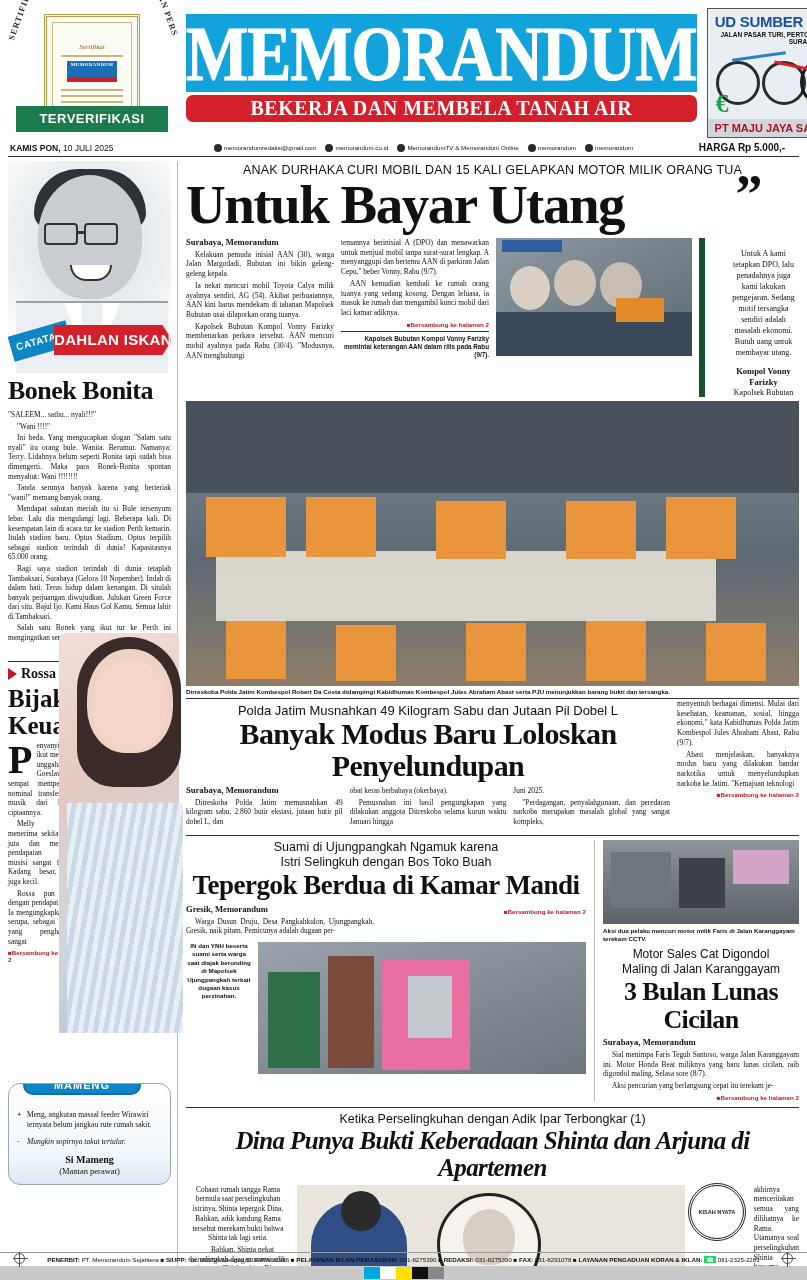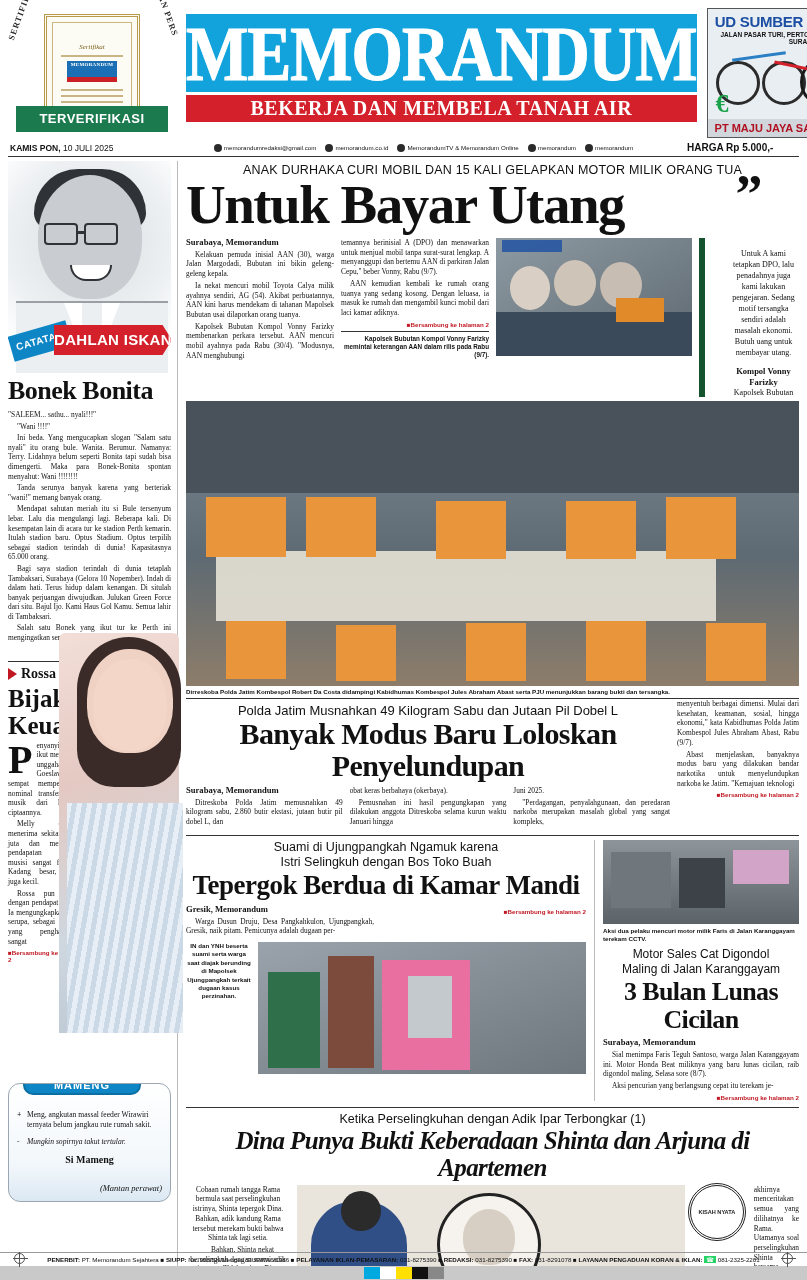--- a/index.html
+++ b/index.html
@@ -51,20 +51,21 @@
   .logo-main .word {
     font-family:"Liberation Serif", serif; font-weight:bold; color:#ffffff;
     font-size:66px; line-height:66px; letter-spacing:-1px;
     -webkit-text-stroke: 1px #ffffff;
     transform: scaleY(1.18);
   }
   .logo-sub {
     background:#d4202a; margin-top:3px; height:27px; color:#fff; text-align:center;
     font-family:"Liberation Serif",serif; font-weight:bold; font-size:20px; line-height:27px;
     letter-spacing:.5px;
+    border-radius:7px;
   }
   .ad-box { flex:0 0 200px; height:130px; border:1px solid #555; background:#e9eef3;
     position:relative; overflow:hidden; }
   .ad-title { text-align:center; color:#1c4fa3; font-family:"Liberation Sans",sans-serif;
     font-weight:bold; font-size:15px; margin-top:4px; letter-spacing:-.3px;}
   .ad-sub { text-align:center; color:#111; font-family:"Liberation Sans",sans-serif;
     font-weight:bold; font-size:6.5px; margin-top:1px;}
   .ad-bikes { position:absolute; left:0; right:0; top:30px; height:72px; }
   .wheel { position:absolute; border-radius:50%; border:3px solid #2b2b2b; }
   .ad-foot { position:absolute; bottom:0; left:0; right:0; height:18px; background:#d0d6dc;
@@ -73,21 +74,21 @@
   .euro { position:absolute; left:8px; bottom:18px; color:#1aa34a; font-size:26px; font-weight:bold;
      font-family:"Liberation Serif",serif; }
 
   
   .infobar { display:flex; align-items:center; padding:2px 10px 3px 10px; font-family:"Liberation Sans",sans-serif; }
   .date-txt { font-size:8.5px; font-weight:bold; flex:0 0 150px;}
   .date-txt em{ font-style:normal; font-weight:normal;}
   .socials { flex:1 1 auto; display:flex; justify-content:center; gap:9px; font-size:6.2px; align-items:center;}
   .socials span.s { display:flex; align-items:center; gap:2px; }
   .sico { width:8px;height:8px;border-radius:50%;background:#2b2b2b;display:inline-block; }
-  .price { flex:0 0 110px; text-align:left; font-size:10px; font-weight:bold;}
+  .price { flex:0 0 110px; text-align:center; font-size:10px; font-weight:bold;}
   .rule-top { border-top:1.5px solid #333; margin:0 8px; }
 
   
   .body-grid { display:flex; padding:4px 8px 0 8px; }
   .col-left { flex:0 0 170px; padding-right:6px; border-right:1px solid #bbb; }
   .col-main { flex:1 1 auto; padding-left:8px; }
 
   
   .dahlan-photo { width:100%; height:212px; background:
      radial-gradient(circle at 50% 38%, #d9dde1 0%, #eef1f3 55%, #ffffff 80%);
@@ -151,21 +152,21 @@
      background:linear-gradient(180deg,#ffffff 0%,#f2f7fb 70%, #dbe8f3 100%); padding:16px 8px 8px 8px; overflow:hidden;}
   .mameng-tag { position:absolute; left:14px; top:-10px; width:118px; height:21px; background:#0e86c5;
      border:2px solid #0b6fa3; border-radius:10px; color:#fff; font-family:"Liberation Sans",sans-serif;
      font-weight:bold; font-size:11px; line-height:18px; text-align:center; letter-spacing:1px;}
   .mameng-box ul{ margin:10px 0 0 0; padding:0; list-style:none;}
   .mameng-box li{ font-size:7.6px; line-height:10px; margin-bottom:7px; position:relative; padding-left:10px;
      font-family:"Liberation Serif",serif;}
   .mameng-box li .bul{ position:absolute;left:0;top:0; font-weight:bold;}
   .mameng-box li.ans{ font-style:italic; }
   .mameng-sign{ text-align:center; font-weight:bold; font-size:10px; margin-top:4px;}
-  .mameng-sub{ text-align:right; font-style:italic; font-size:8.5px; margin-top:18px;}
+  .mameng-sub{ text-align:center; font-size:8.5px; margin-top:1px;}
 
   
   .kicker { text-align:center; font-family:"Liberation Sans",sans-serif; font-size:12.5px;
      letter-spacing:.2px; margin:2px 0 0 0; }
   .head1 { font-family:"Liberation Serif",serif; font-weight:bold; font-size:55px; line-height:56px;
      letter-spacing:-1.5px; margin:0; }
   .lead-row { display:flex; gap:7px; margin-top:5px; }
   .lead-col { flex:1 1 0; }
   .txt { font-size:7.4px; line-height:9.7px; text-align:justify; font-family:"Liberation Serif",serif; margin:0 0 2px 0;}
   .txt.ind { text-indent:9px; }

